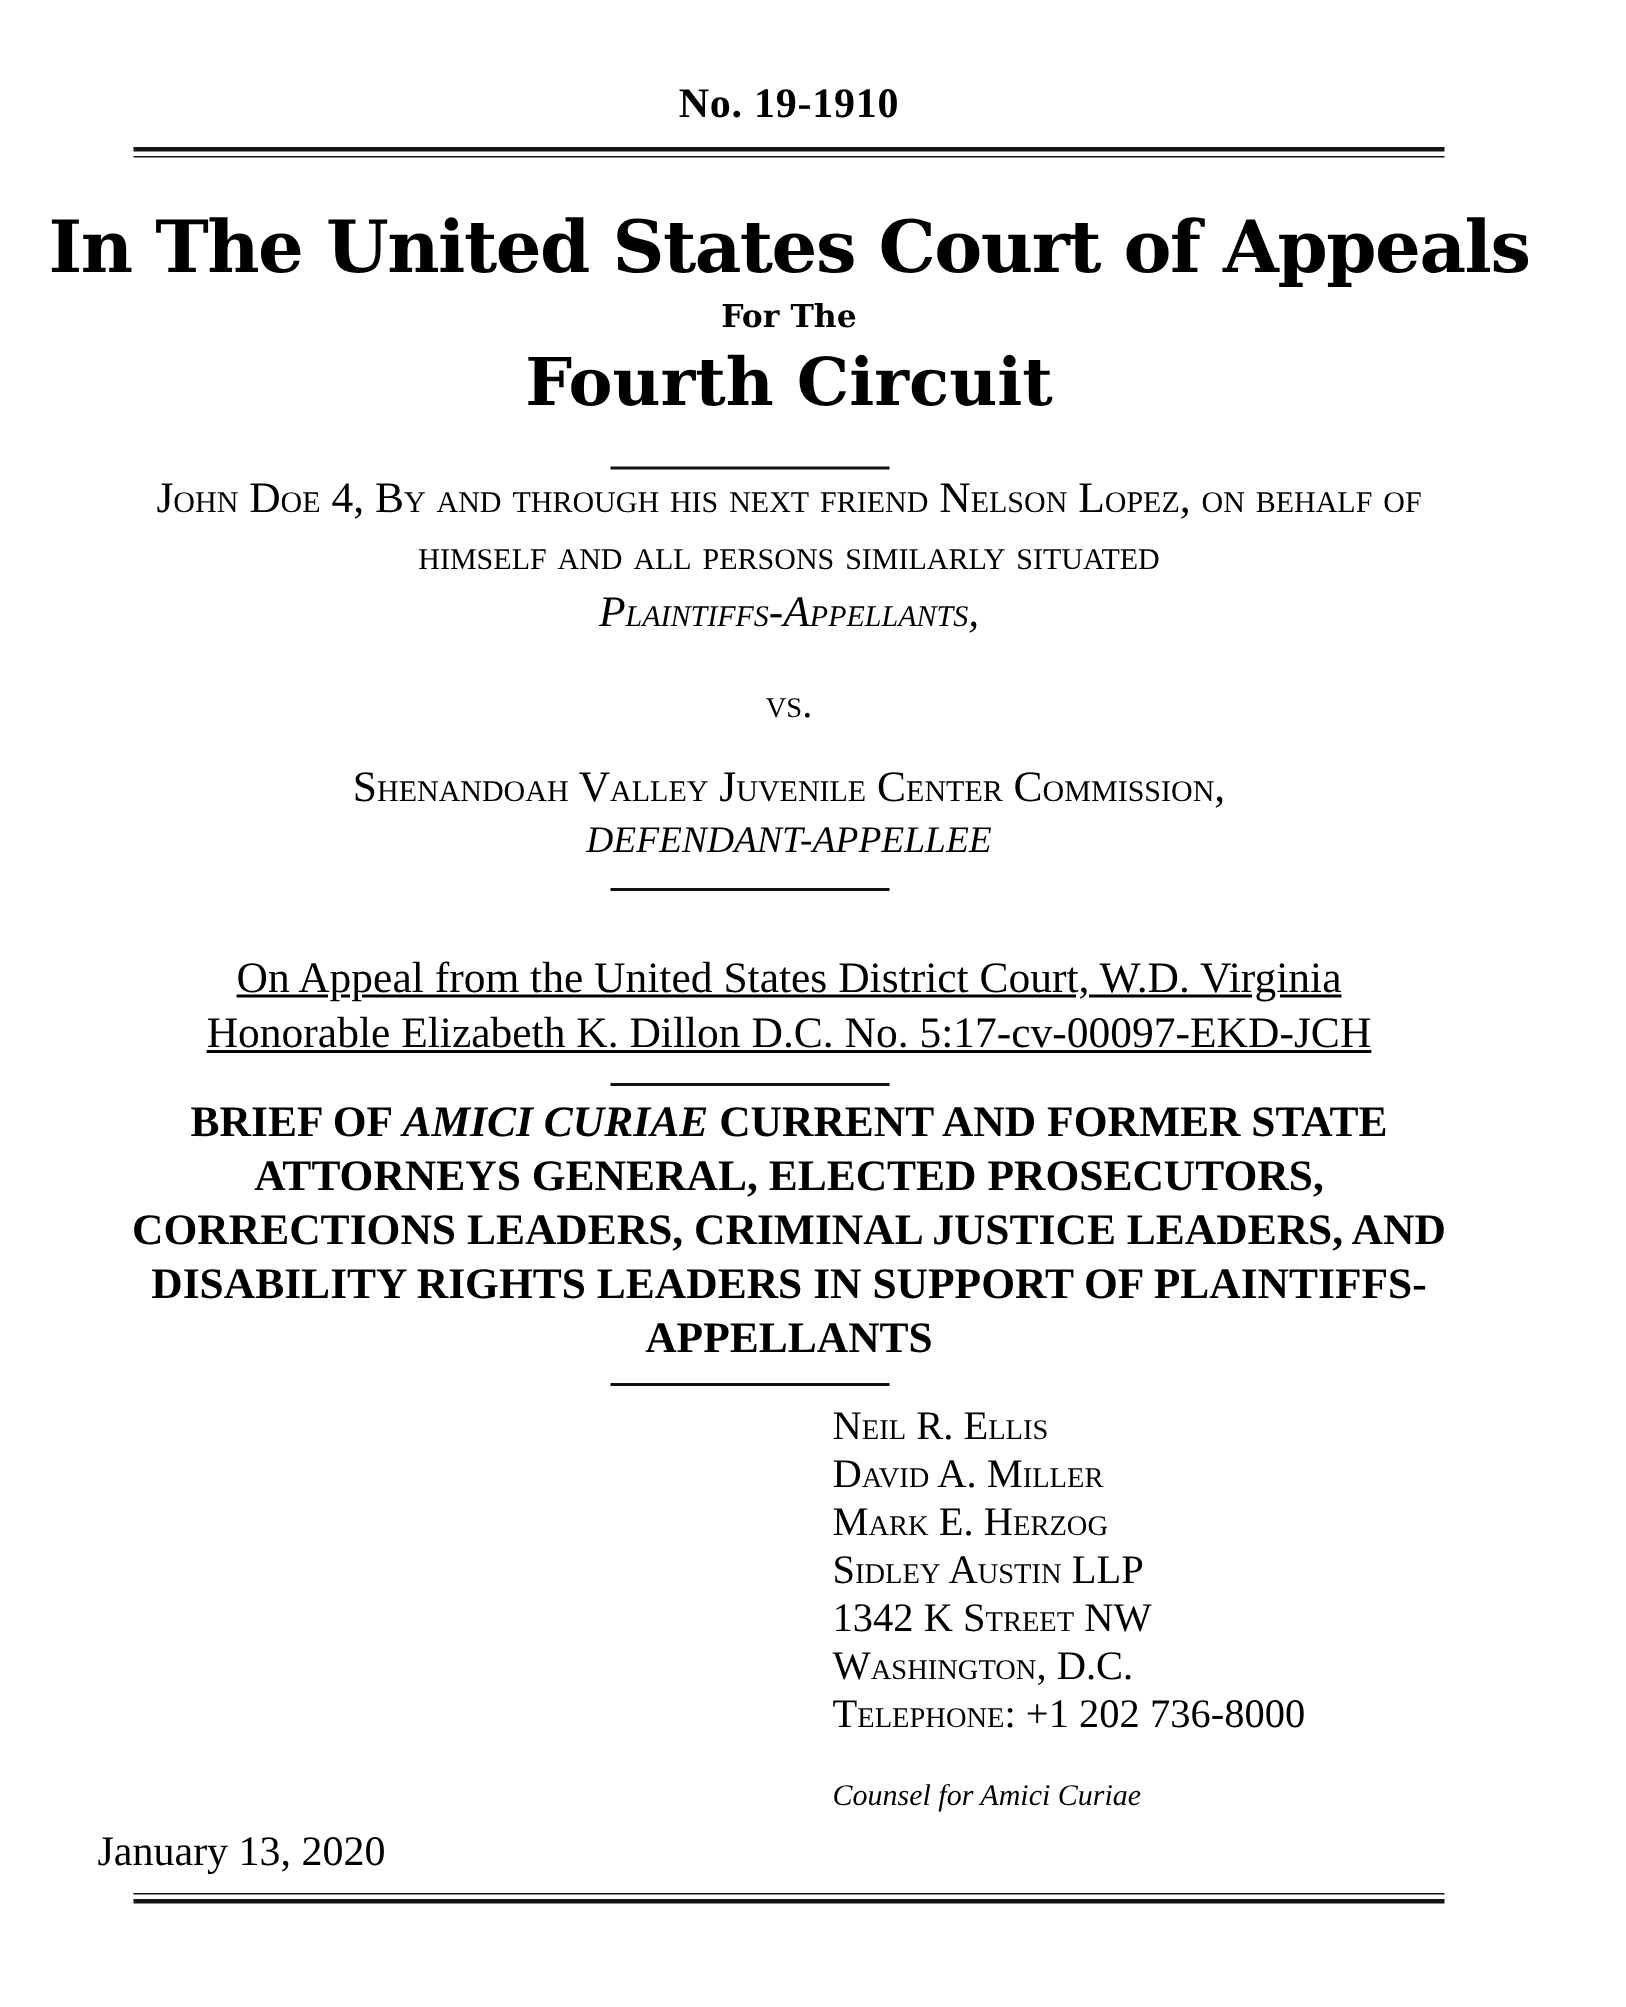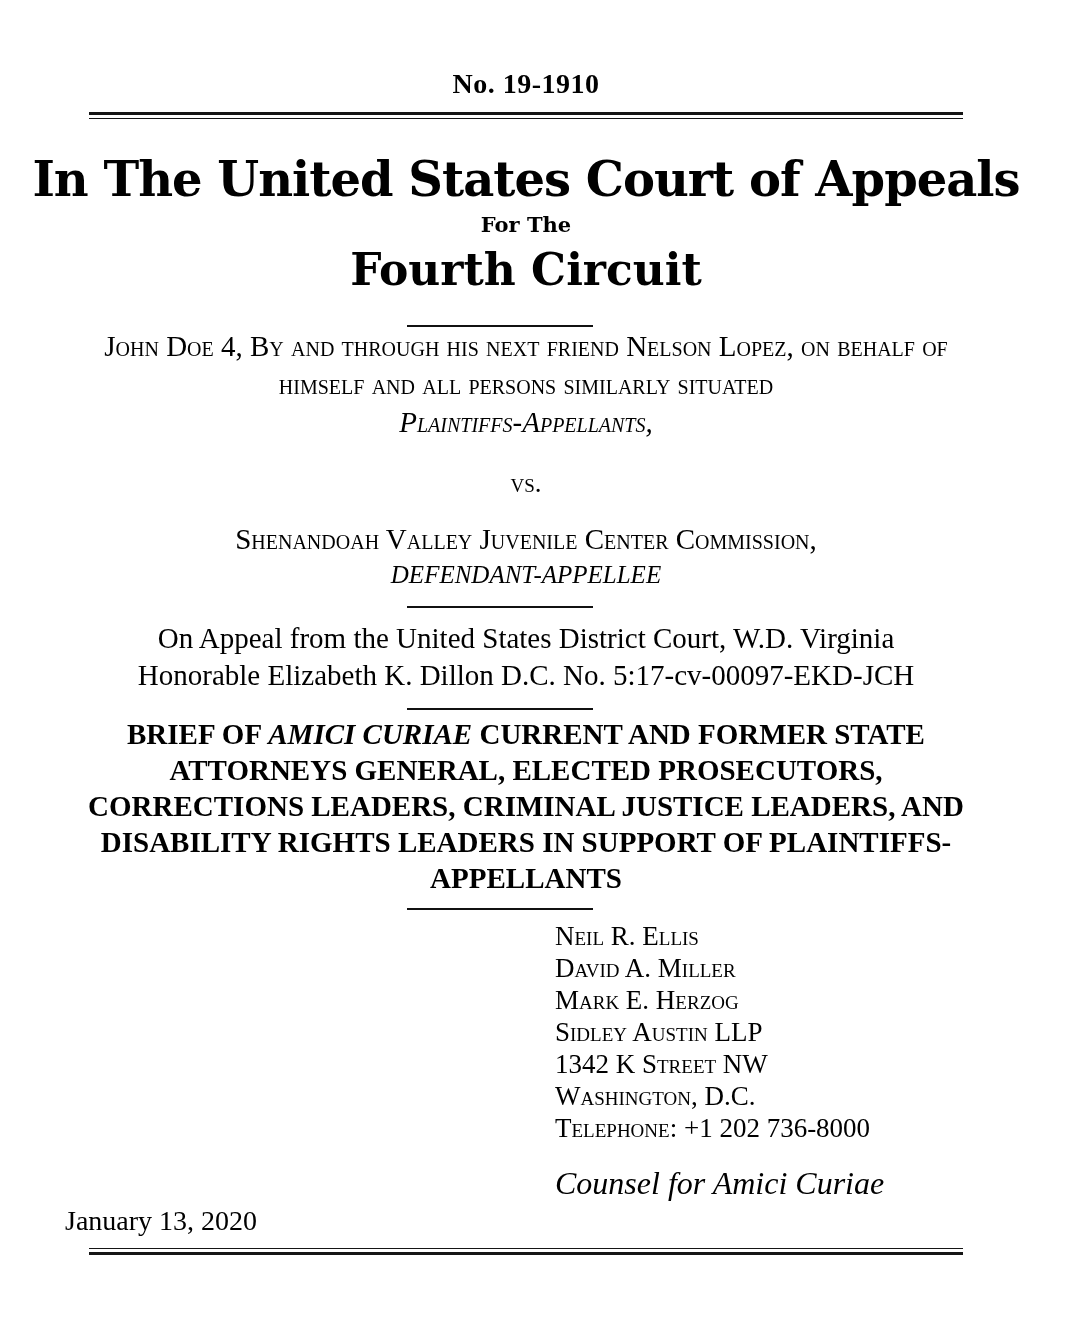--- a/index.html
+++ b/index.html
@@ -9,21 +9,21 @@
   }
   .page {
     position: relative;
     width: 1052px;
     height: 1338px;
     background: #ffffff;
     color: #000000;
     font-family: "Liberation Serif", serif;
     overflow: hidden;
     box-sizing: border-box;
-    padding-top: 68px;
+    padding-top: 54px;
   }
 
   
   .case-no {
     font-size: 28px;
     font-weight: bold;
     text-align: center;
     letter-spacing: 0.5px;
   }
 
@@ -102,24 +102,25 @@
     margin-bottom: 20px;
   }
   .defendant-role {
     font-style: italic;
     font-size: 25px;
     line-height: 34px;
   }
 
   
   .appeal {
-    margin-top: 12px;
+    margin-top: 40px;
     text-align: center;
     font-size: 29px;
     line-height: 37px;
+    text-decoration: underline;
   }
 
   
   .brief-title {
     margin: 6px auto 0;
     max-width: 920px;
     text-align: center;
     font-weight: bold;
     font-size: 29px;
     line-height: 36px;
@@ -131,21 +132,21 @@
     margin-top: 10px;
     margin-left: 555px;
     font-variant: small-caps;
     font-size: 27px;
     line-height: 32px;
   }
   .counsel-role {
     margin-top: 22px;
     margin-left: 555px;
     font-style: italic;
-    font-size: 32px;
+    font-size: 20px;
     line-height: 34px;
   }
 
   
   .date {
     margin-top: 4px;
     margin-left: 65px;
     font-size: 28px;
     line-height: 34px;
   }

